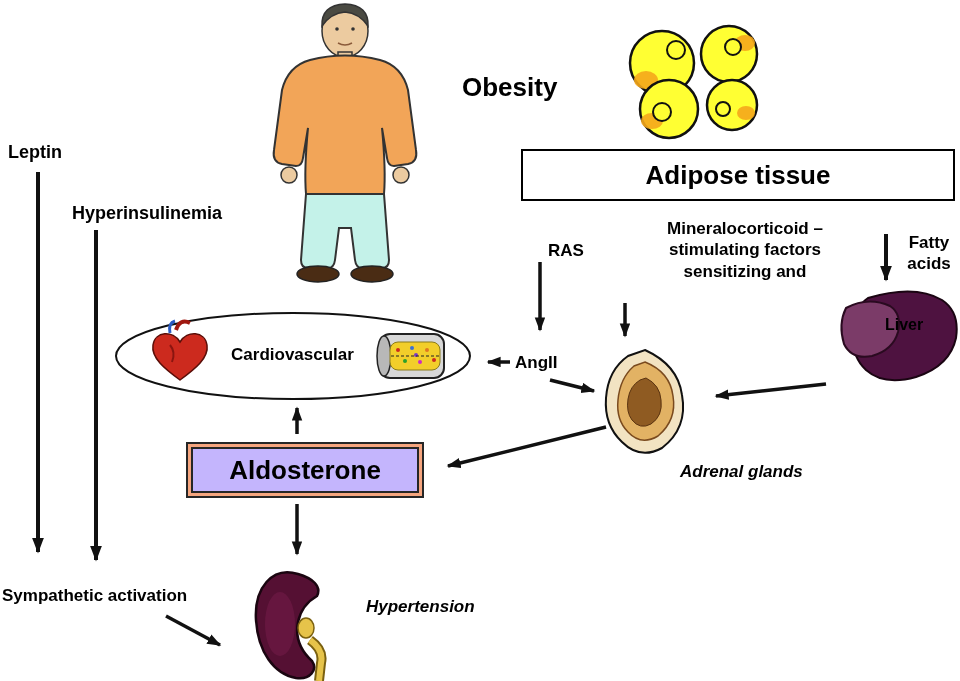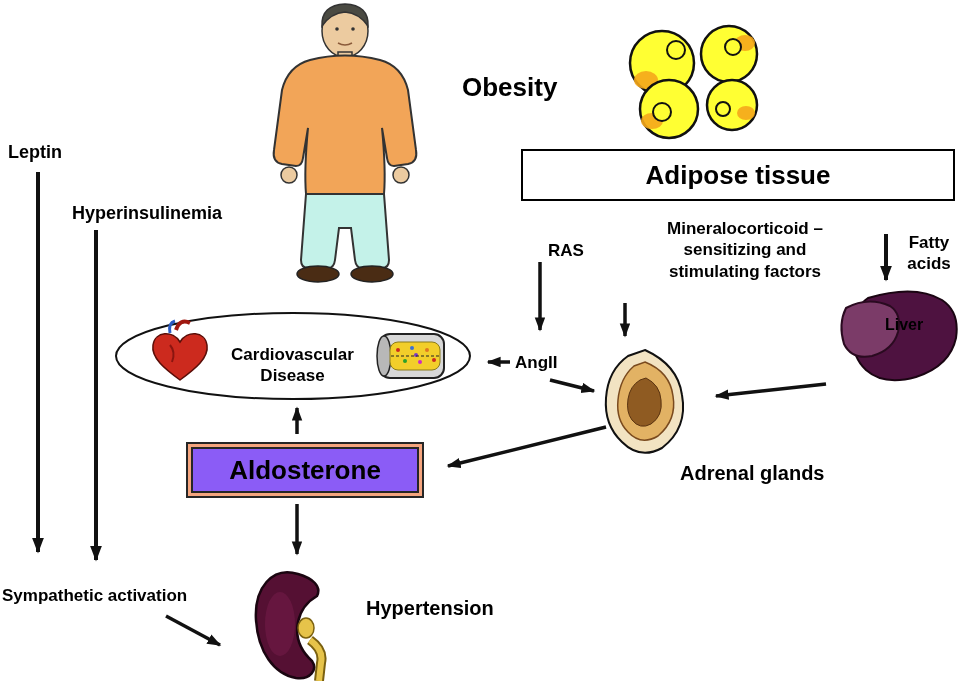--- a/index.html
+++ b/index.html
@@ -4,33 +4,33 @@
 <style>
   html,body{margin:0;padding:0;background:#fff;}
   .stage{
     position:relative;width:960px;height:681px;background:#ffffff;overflow:hidden;
     font-family:"Liberation Sans",sans-serif;color:#000;
   }
   .stage svg{position:absolute;left:0;top:0;}
   .lbl{position:absolute;font-weight:bold;color:#000;white-space:nowrap;z-index:5;}
   .lbl.center{text-align:center;white-space:normal;}
   .sz26{font-size:26px;}
-  .sz25{font-size:20px;}
+  .sz25{font-size:17px;font-style:italic;}
   .sz18{font-size:18px;}
   .sz17{font-size:17px;line-height:1.25;}
   .sz16{font-size:16px;margin-left:29px;}
   .adipose-box{
     position:absolute;left:521px;top:149px;width:430px;height:48px;z-index:5;
     background:#ffffff;border:2px solid #000;
     display:flex;align-items:center;justify-content:center;
     font-weight:bold;font-size:26px;
   }
   .aldo-box{
     position:absolute;left:186px;top:442px;width:234px;height:52px;z-index:5;
-    background:#8b5cf6;border:2px solid #262626;
+    background:#c4b5fd;border:2px solid #262626;
     box-shadow:inset 0 0 0 3px #F5A57E, inset 0 0 0 5px #262626;
     display:flex;align-items:center;justify-content:center;
     font-weight:bold;font-size:26px;
   }
 </style>
 </head>
 <body>
 
 <div class="stage">
 
@@ -141,30 +141,29 @@
 
   <div class="adipose-box">
     <span>Adipose tissue</span>
   </div>
 
   <div class="lbl sz18" style="left:8px;top:142px;">Leptin</div>
   <div class="lbl sz18" style="left:64px;top:203px;margin-left:8px;">Hyperinsulinemia</div>
 
   <div class="lbl sz17 center" style="left:205px;top:344px;width:175px;">
     <div>Cardiovascular</div>
-    <div>Disease</div>
   </div>
 
   <div class="lbl sz17" style="left:548px;top:240px;">RAS</div>
   <div class="lbl sz17" style="left:515px;top:352px;">AngII</div>
 
   <div class="lbl sz17 center" style="left:628px;top:218px;width:234px;">
     <div>Mineralocorticoid –</div>
+    <div>stimulating factors</div>
     <div>sensitizing and</div>
-    <div>stimulating factors</div>
   </div>
 
   <div class="lbl sz17 center" style="left:900px;top:232px;width:58px;">
     <div>Fatty</div>
     <div>acids</div>
   </div>
 
   <div class="lbl sz16" style="left:856px;top:316px;">Liver</div>
 
   <div class="lbl sz25" style="left:680px;top:462px;">Adrenal glands</div>

